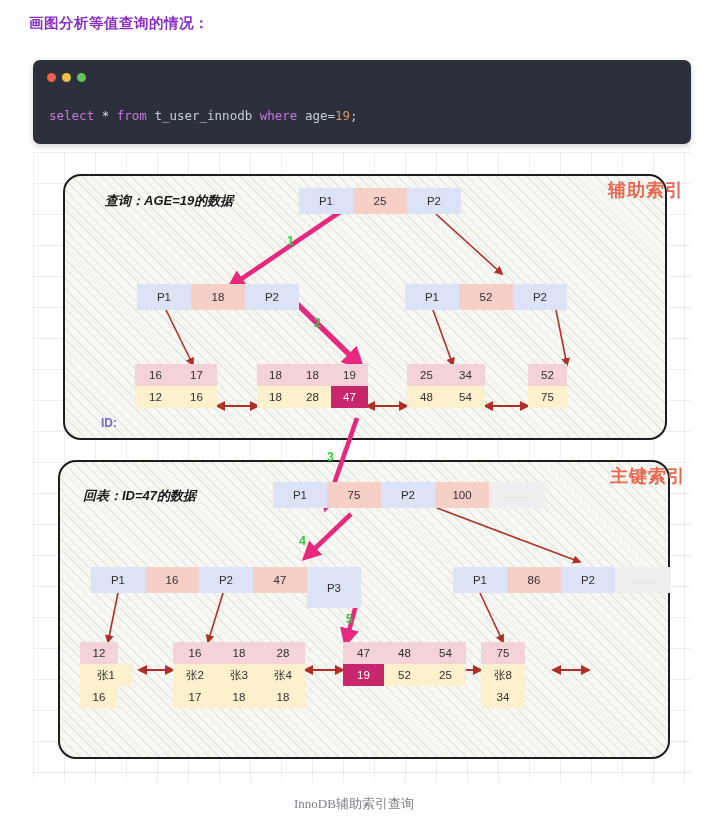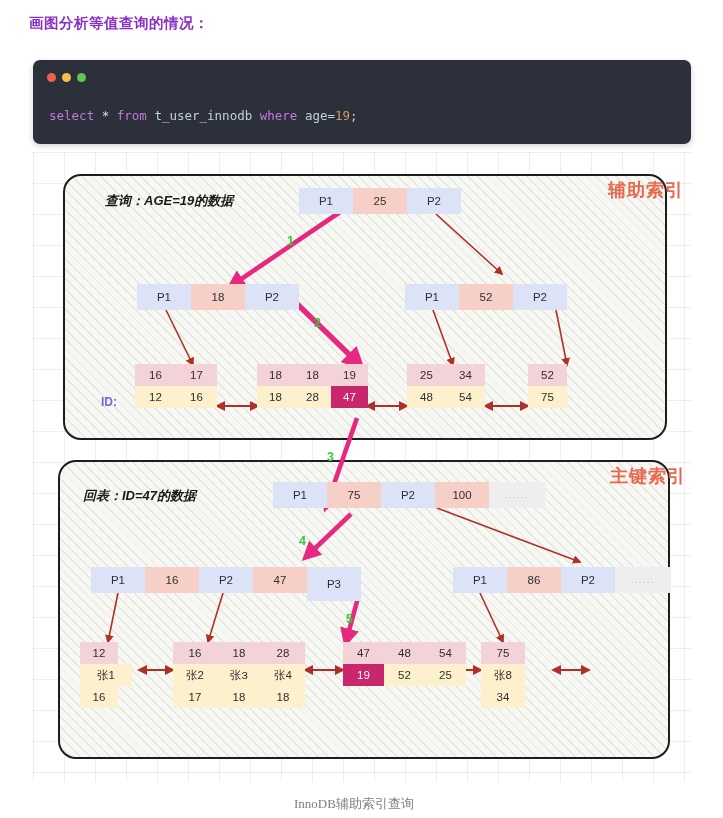--- a/index.html
+++ b/index.html
@@ -204,21 +204,21 @@
       <div class="cell key" style="width:54px;height:26px;">18</div>
       <div class="cell ptr" style="width:54px;height:26px;">P2</div>
     </div>
 
     <div class="node" style="left:372px;top:132px;">
       <div class="cell ptr" style="width:54px;height:26px;">P1</div>
       <div class="cell key" style="width:54px;height:26px;">52</div>
       <div class="cell ptr" style="width:54px;height:26px;">P2</div>
     </div>
 
-    <div class="idlabel" style="left:68px;top:243px;">ID:</div>
+    <div class="idlabel" style="left:68px;top:264px;">ID:</div>
 
     <div class="leaf" style="left:102px;top:212px;">
       <div class="row">
         <div class="cell keylite" style="width:41px;">16</div>
         <div class="cell keylite" style="width:41px;">17</div>
       </div>
       <div class="row">
         <div class="cell idcell" style="width:41px;">12</div>
         <div class="cell idcell" style="width:41px;">16</div>
       </div>
@@ -263,21 +263,21 @@
       <div class="cell ptr" style="width:54px;height:26px;">P2</div>
       <div class="cell key" style="width:54px;height:26px;">100</div>
       <div class="cell ellip" style="width:56px;height:26px;">......</div>
     </div>
 
     <div class="node" style="left:58px;top:415px;">
       <div class="cell ptr" style="width:54px;height:26px;">P1</div>
       <div class="cell key" style="width:54px;height:26px;">16</div>
       <div class="cell ptr" style="width:54px;height:26px;">P2</div>
       <div class="cell key" style="width:54px;height:26px;">47</div>
-      <div class="cell ptr" style="width:54px;height:34px;">P3</div>
+      <div class="cell ptr" style="width:54px;height:41px;">P3</div>
     </div>
 
     <div class="node" style="left:420px;top:415px;">
       <div class="cell ptr" style="width:54px;height:26px;">P1</div>
       <div class="cell key" style="width:54px;height:26px;">86</div>
       <div class="cell ptr" style="width:54px;height:26px;">P2</div>
       <div class="cell ellip" style="width:56px;height:26px;">......</div>
     </div>
 
     <div class="leaf" style="left:47px;top:490px;">
@@ -293,21 +293,21 @@
     </div>
 
     <div class="leaf" style="left:140px;top:490px;">
       <div class="row">
         <div class="cell keylite" style="width:44px;">16</div>
         <div class="cell keylite" style="width:44px;">18</div>
         <div class="cell keylite" style="width:44px;">28</div>
       </div>
       <div class="row">
         <div class="cell idcell" style="width:44px;">张2</div>
-        <div class="cell idcell" style="width:44px;font-family:Liberation Mono, monospace;">张3</div>
+        <div class="cell idcell" style="width:44px;">张3</div>
         <div class="cell idcell" style="width:44px;">张4</div>
       </div>
       <div class="row">
         <div class="cell idcell" style="width:44px;">17</div>
         <div class="cell idcell" style="width:44px;">18</div>
         <div class="cell idcell" style="width:44px;">18</div>
       </div>
     </div>
 
     <div class="leaf" style="left:310px;top:490px;">

